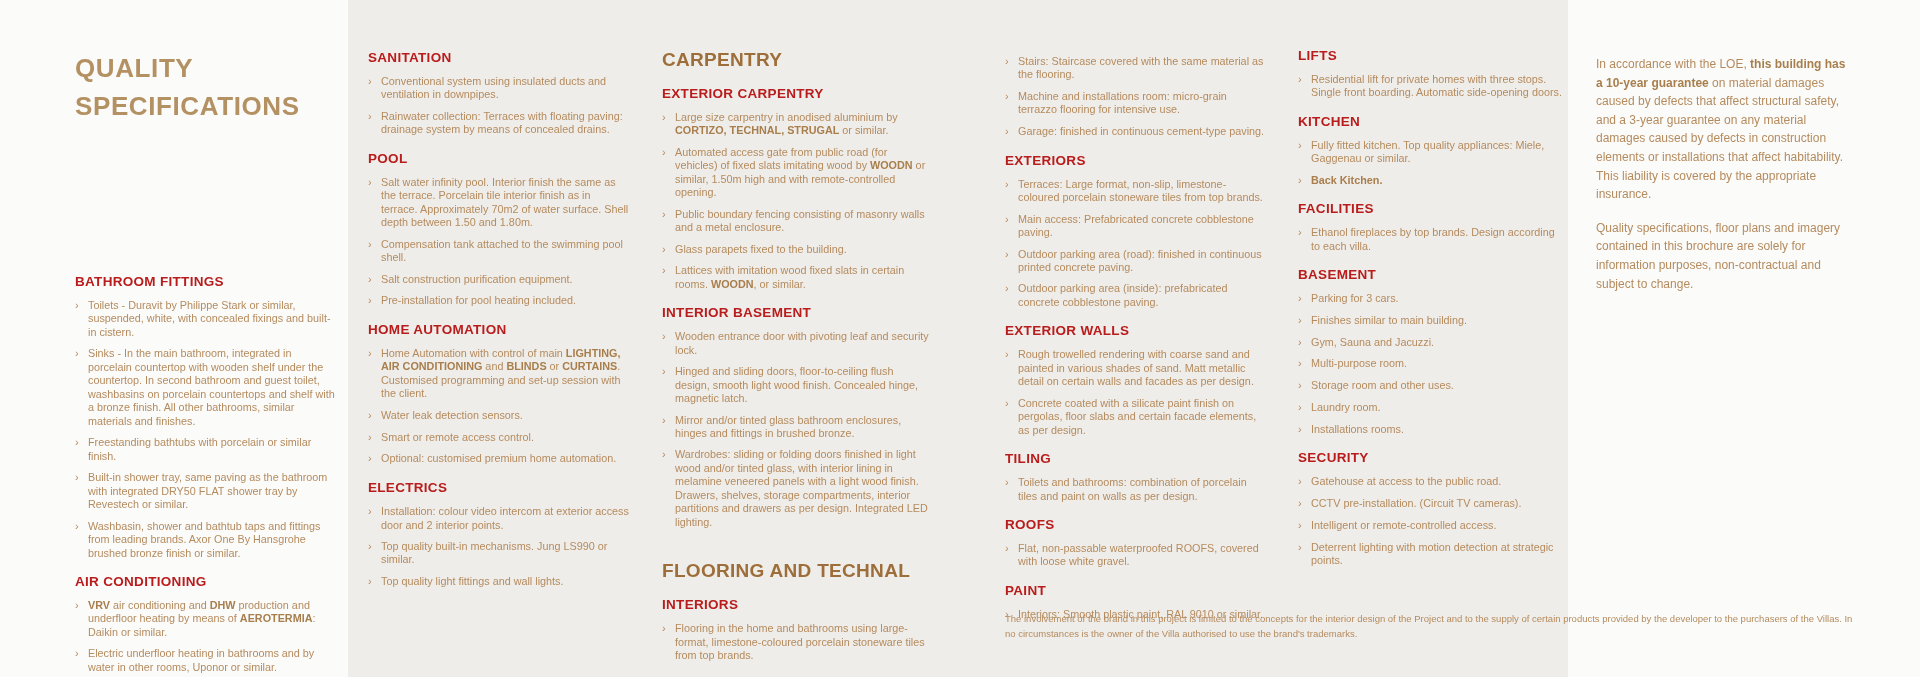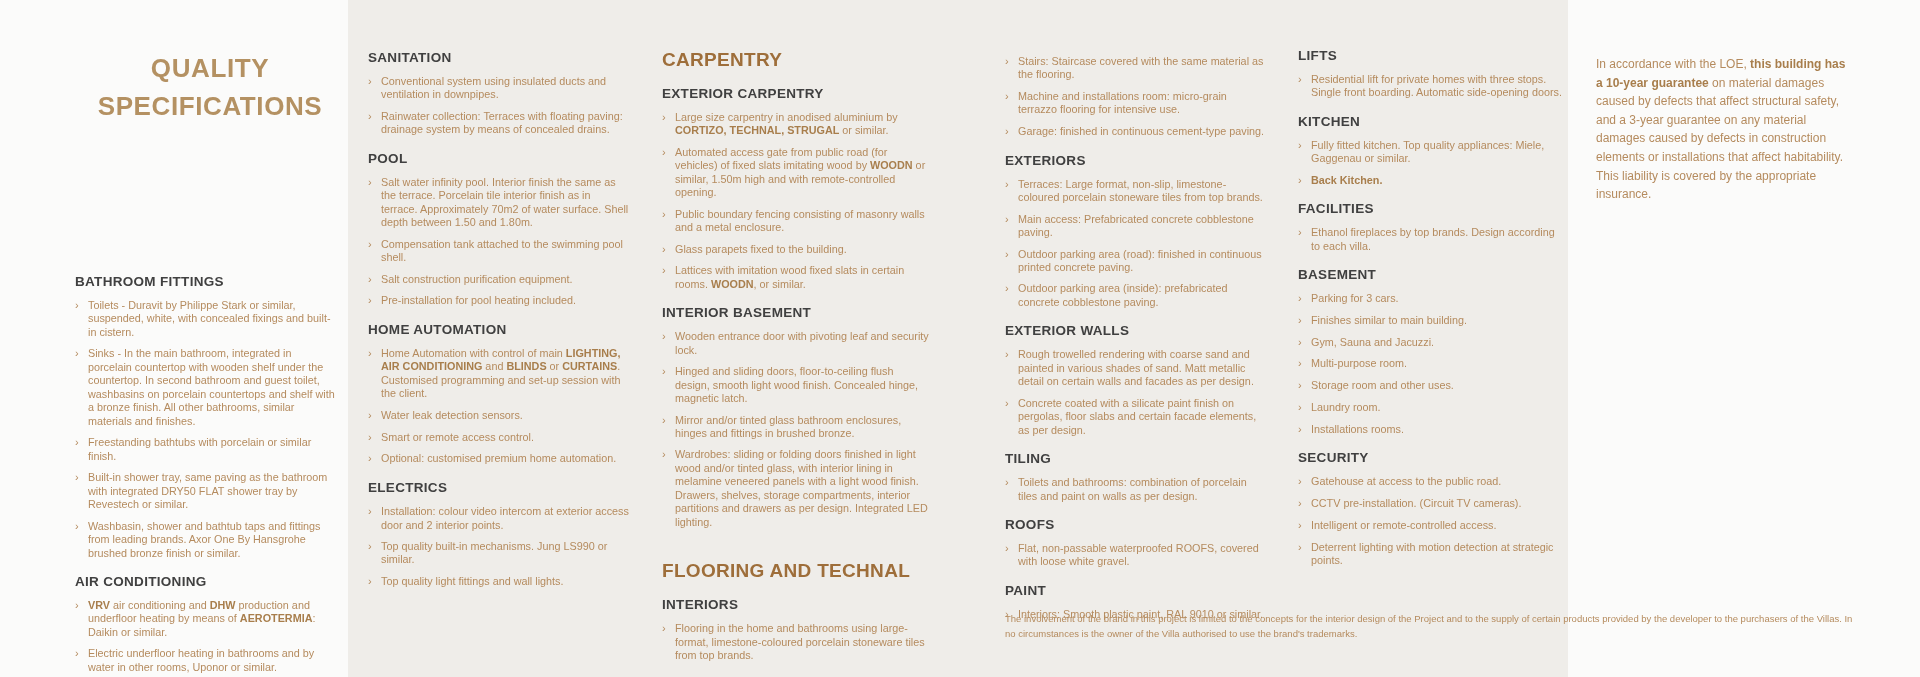--- a/index.html
+++ b/index.html
@@ -10,35 +10,34 @@
     -webkit-font-smoothing:antialiased;
   }
   .panel{position:absolute;top:0;bottom:0;background:#FBFBFA;}
   .panel-left{left:0;width:348px;}
   .panel-right{left:1568px;width:352px;}
 
   .main-title{
     position:absolute;left:75px;top:50px;width:270px;margin:0;
     font-size:26px;line-height:1.45;font-weight:bold;letter-spacing:.6px;
     color:#B49162;
-    text-align:center;
   }
 
   .col{position:absolute;font-size:10.8px;line-height:1.25;color:#B58B5E;}
   #col-1{left:75px;top:274px;width:262px;}
   #col-2{left:368px;top:50px;width:262px;}
   #col-3{left:662px;top:48px;width:268px;}
   #col-4{left:1005px;top:55px;width:262px;}
   #col-5{left:1298px;top:48px;width:268px;}
 
   h2.major-title{
     font-size:19px;color:#9E6E3A;margin:30px 0 12px;font-weight:bold;letter-spacing:.3px;
   }
   h3.sec-heading{
-    font-size:13.5px;color:#404040;margin:14px 0 8px;font-weight:bold;letter-spacing:.3px;
+    font-size:13.5px;color:#b91c1c;margin:14px 0 8px;font-weight:bold;letter-spacing:.3px;
   }
   .col > :first-child{margin-top:0;}
 
   .bullet{display:flex;margin-bottom:8px;}
   .marker{flex:0 0 13px;width:13px;font-size:11px;color:#B58B5E;}
   .btext{flex:1;}
   .btext strong{font-weight:bold;color:#A87E4C;}
 
   #legal{
     position:absolute;left:1596px;top:55px;width:254px;
@@ -315,15 +314,16 @@
       <span class="btext">Intelligent or remote-controlled access.</span>
     </div>
     <div class="bullet">
       <span class="marker">›</span>
       <span class="btext">Deterrent lighting with motion detection at strategic points.</span>
     </div>
   </div>
 
 <div id="legal">
     <p class="legal-para">In accordance with the LOE, <strong>this building has a 10-year guarantee</strong> on material damages caused by defects that affect structural safety, and a 3-year guarantee on any material damages caused by defects in construction elements or installations that affect habitability. This liability is covered by the appropriate insurance.</p>
+    <p class="legal-para">Quality specifications, floor plans and imagery contained in this brochure are solely for information purposes, non-contractual and subject to change.</p>
   </div>
 
 <div class="footnote">The involvement of the brand in this project is limited to the concepts for the interior design of the Project and to the supply of certain products provided by the developer to the purchasers of the Villas. In no circumstances is the owner of the Villa authorised to use the brand's trademarks.</div>
 
 </body></html>

